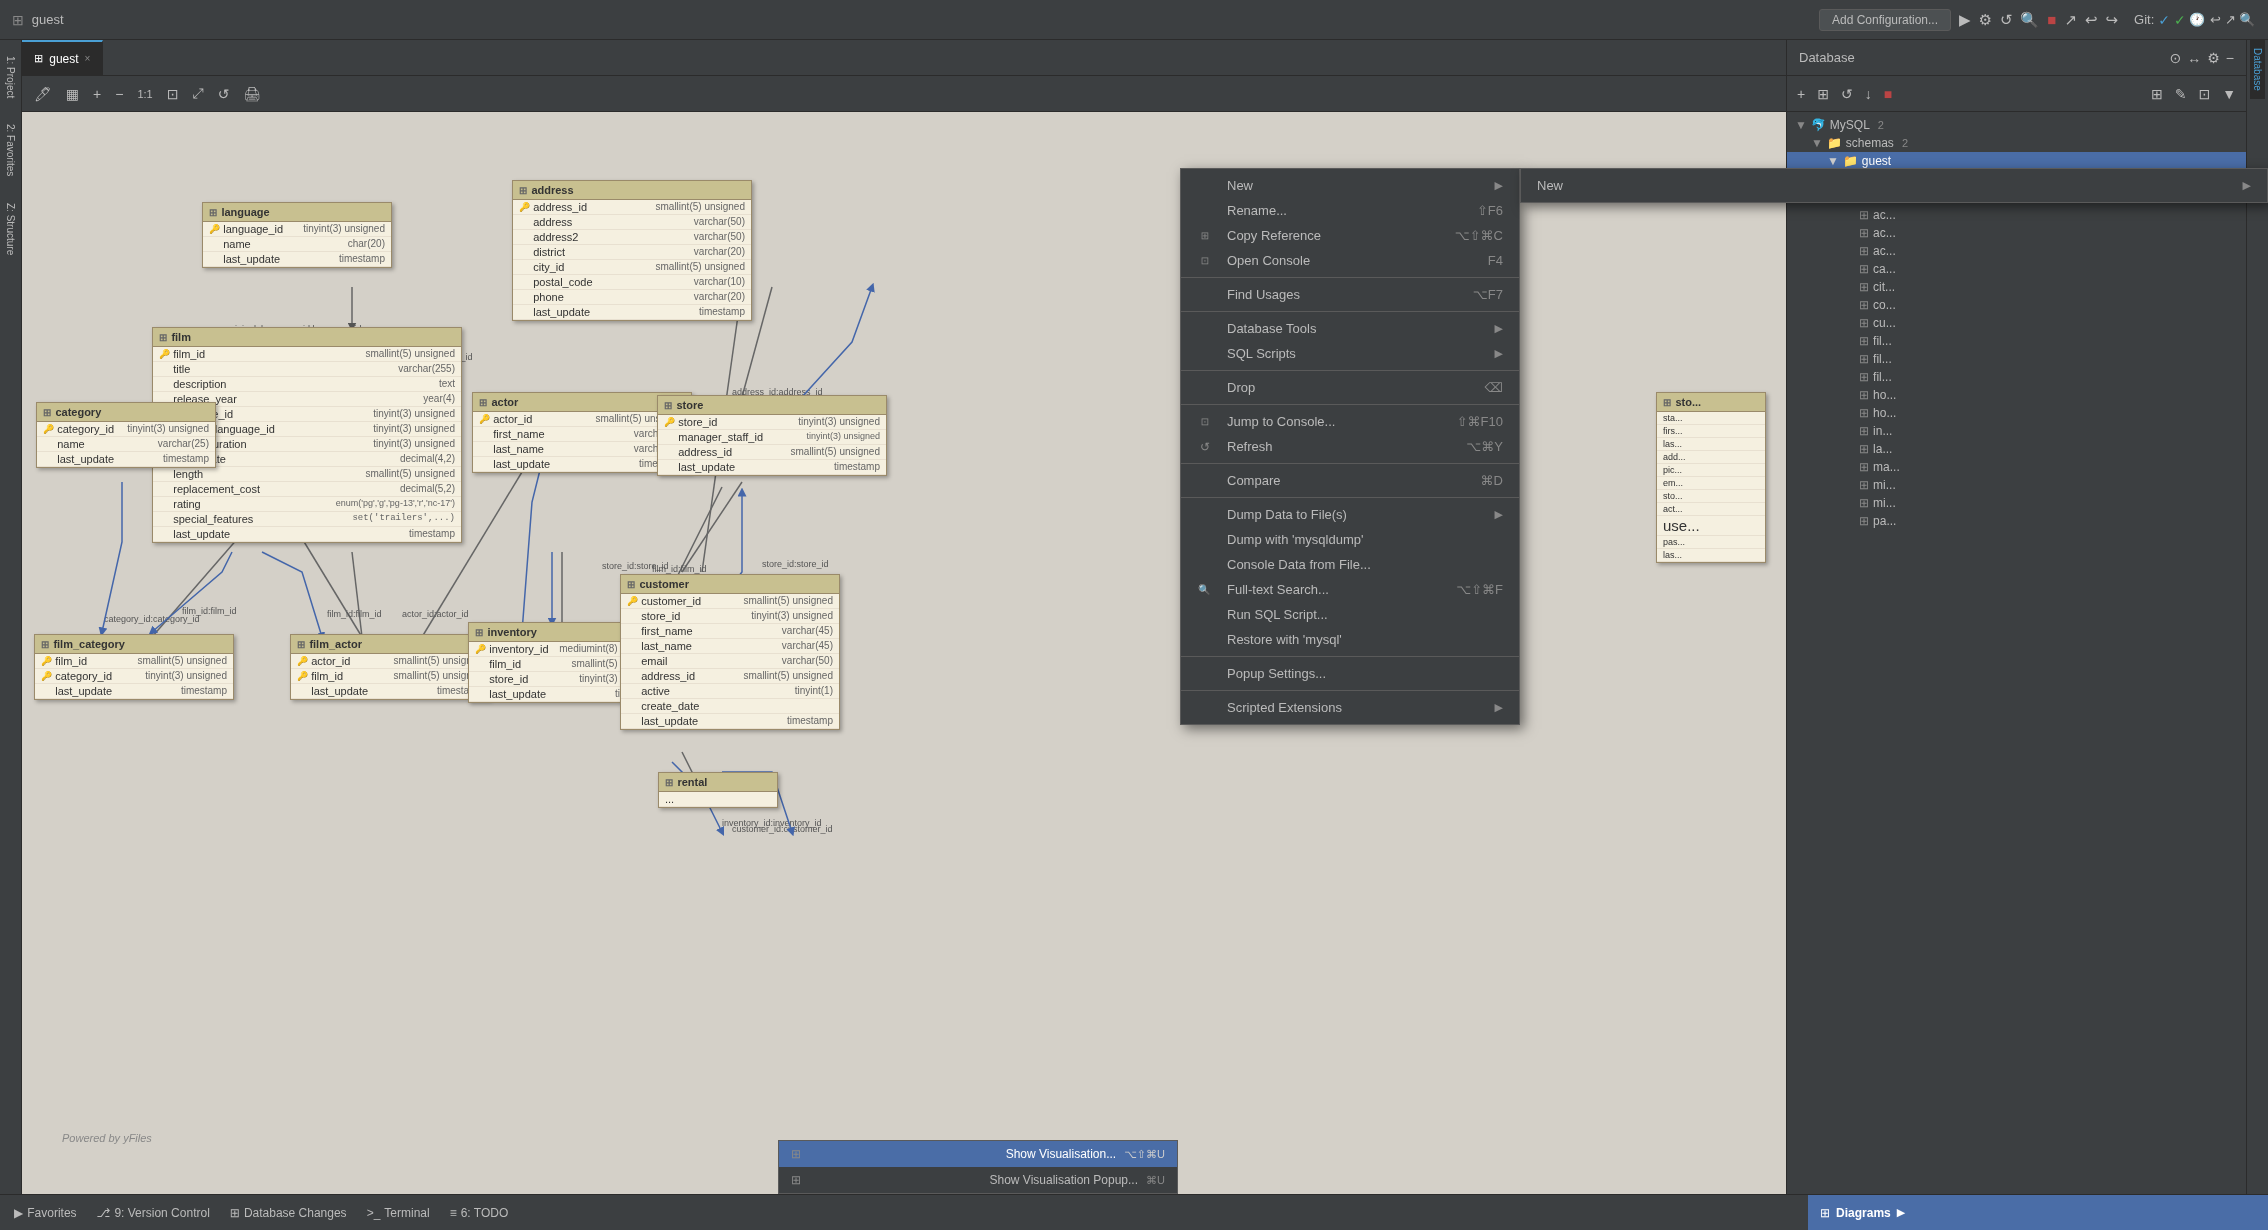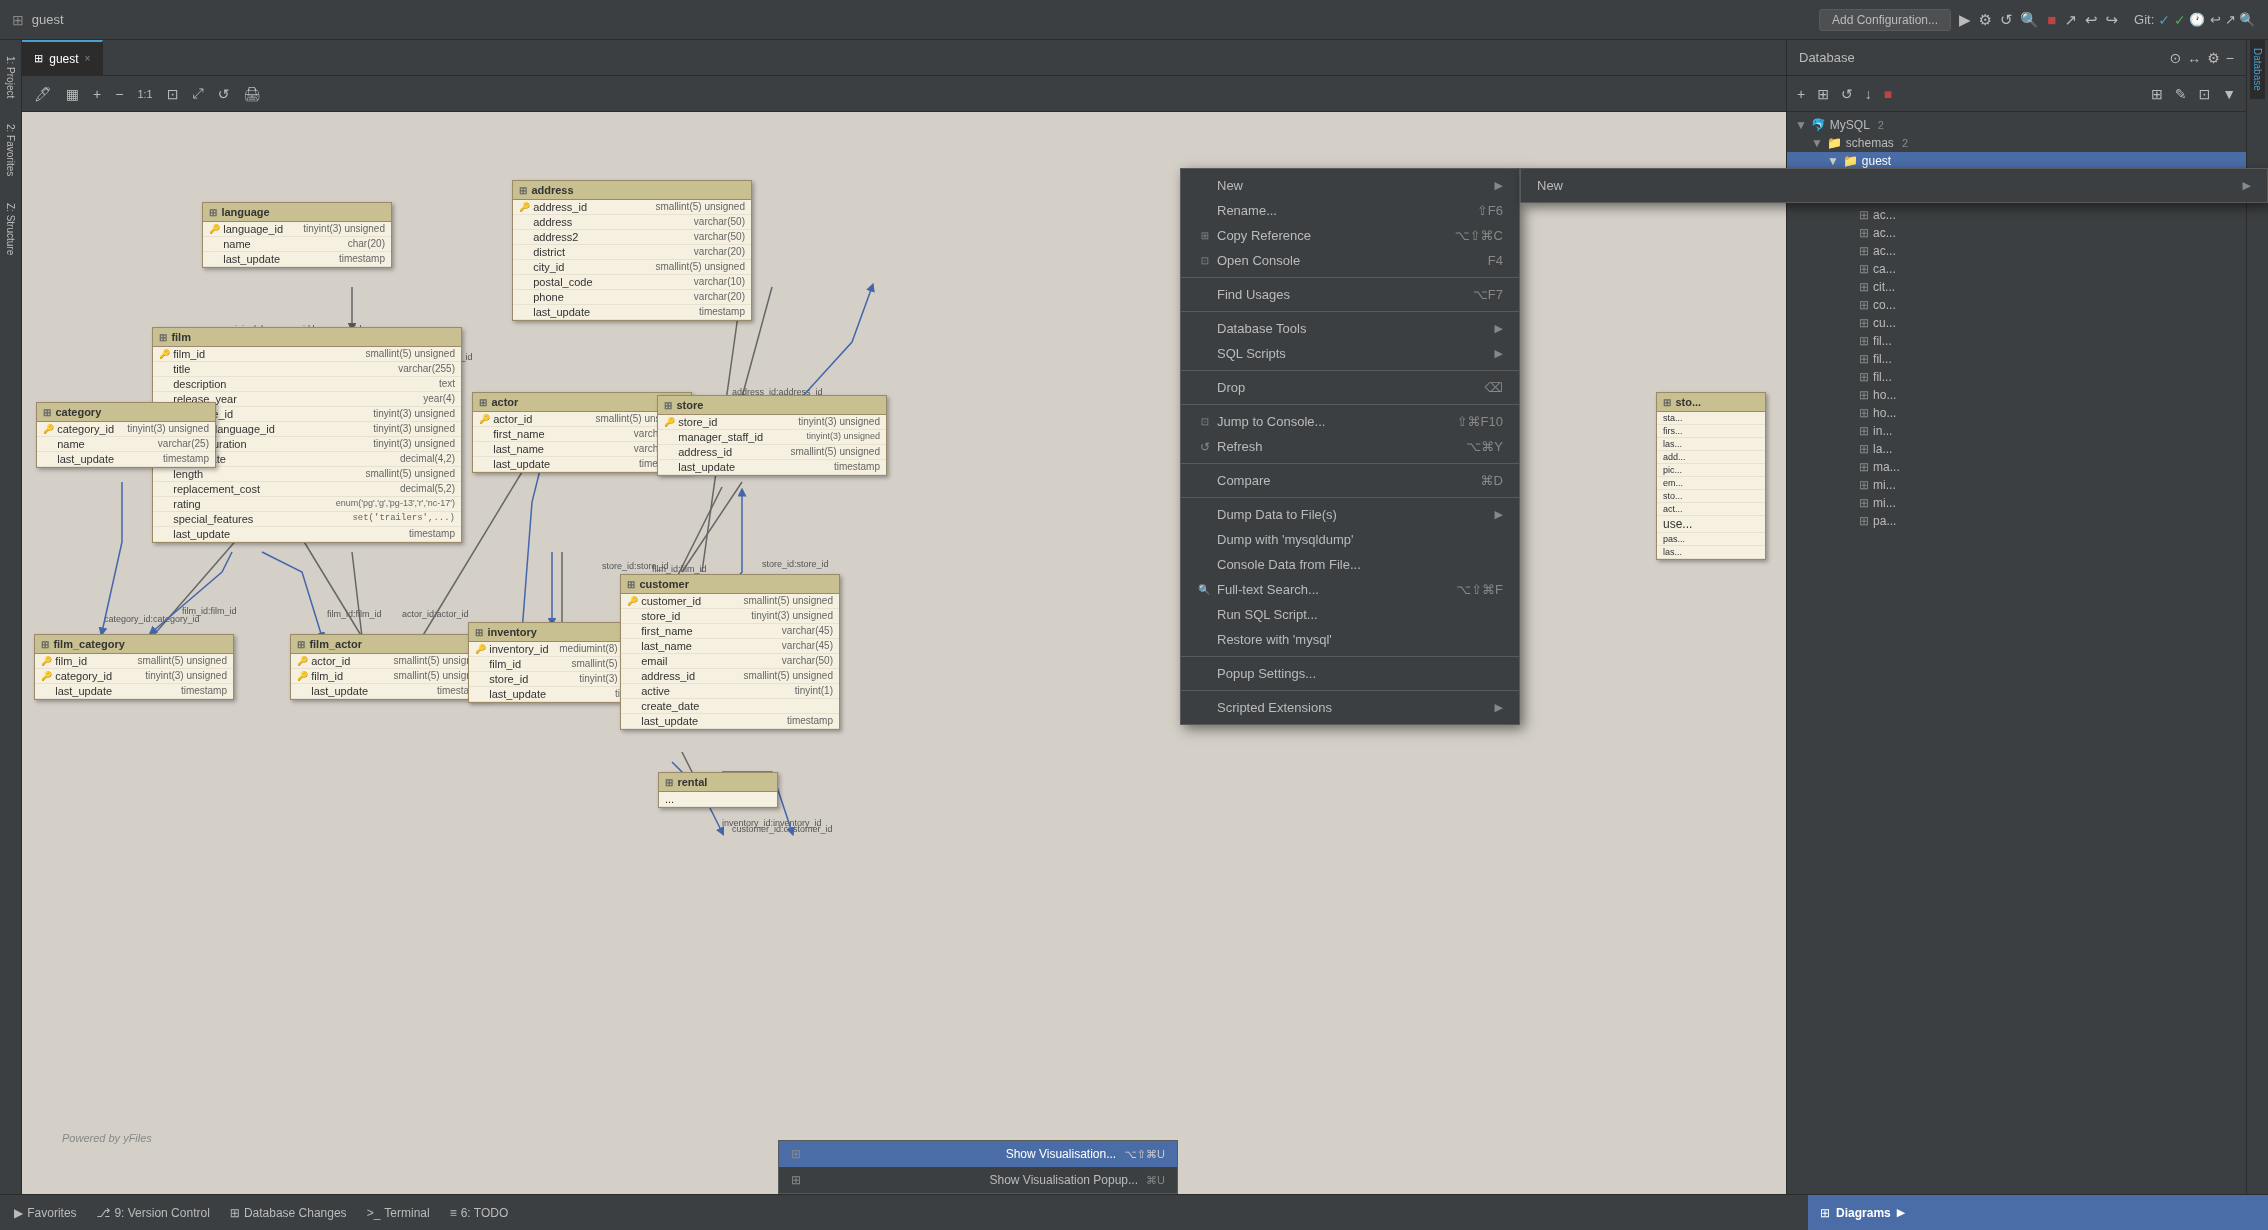--- a/index.html
+++ b/index.html
@@ -98,21 +98,21 @@
     #right-vtab .vtab-btn { color: #bbbbbb; font-size: 10px; writing-mode: vertical-rl; padding: 8px 2px; cursor: pointer; }
     #right-vtab .vtab-btn.active { color: #4a9fd4; background: #2b2b2b; }
 
     
     #context-menu {
       position: absolute; background: #3c3f41; border: 1px solid #5a5a5a; box-shadow: 4px 4px 12px rgba(0,0,0,0.5);
       z-index: 1000; min-width: 340px; padding: 4px 0; font-size: 13px;
       left: 1180px; top: 168px;
     }
     .ctx-item {
-      display: flex; align-items: center; padding: 5px 16px; cursor: pointer; color: #bbbbbb; gap: 4px;
+      display: flex; align-items: center; padding: 5px 16px; cursor: pointer; color: #bbbbbb; gap: 14px;
     }
     .ctx-item .ctx-label { flex: 1; }
     .ctx-item .ctx-shortcut { color: #888; font-size: 13px; }
     .ctx-separator { height: 1px; background: #5a5a5a; margin: 4px 0; }
     .ctx-item .ctx-arrow { color: #888; font-size: 11px; }
     .ctx-item .ctx-icon { font-size: 12px; color: #888; width: 16px; text-align: center; }
 
     
     #status-bar {
       height: 36px; background: #3c3f41; display: flex; align-items: center; padding: 0 8px; gap: 16px;
@@ -595,21 +595,21 @@
         <div class="table-row">
             <div class="col-name" style="font-size:9px;">em...</div>
           </div>
         <div class="table-row">
             <div class="col-name" style="font-size:9px;">sto...</div>
           </div>
         <div class="table-row">
             <div class="col-name" style="font-size:9px;">act...</div>
           </div>
         <div class="table-row">
-            <div class="col-name" style="font-size:12px;">use...</div>
+            <div class="col-name" style="font-size:15px;">use...</div>
           </div>
         <div class="table-row">
             <div class="col-name" style="font-size:9px;">pas...</div>
           </div>
         <div class="table-row">
             <div class="col-name" style="font-size:9px;">las...</div>
           </div>
       </div>
 
       <div id="powered-by">Powered by yFiles</div>

